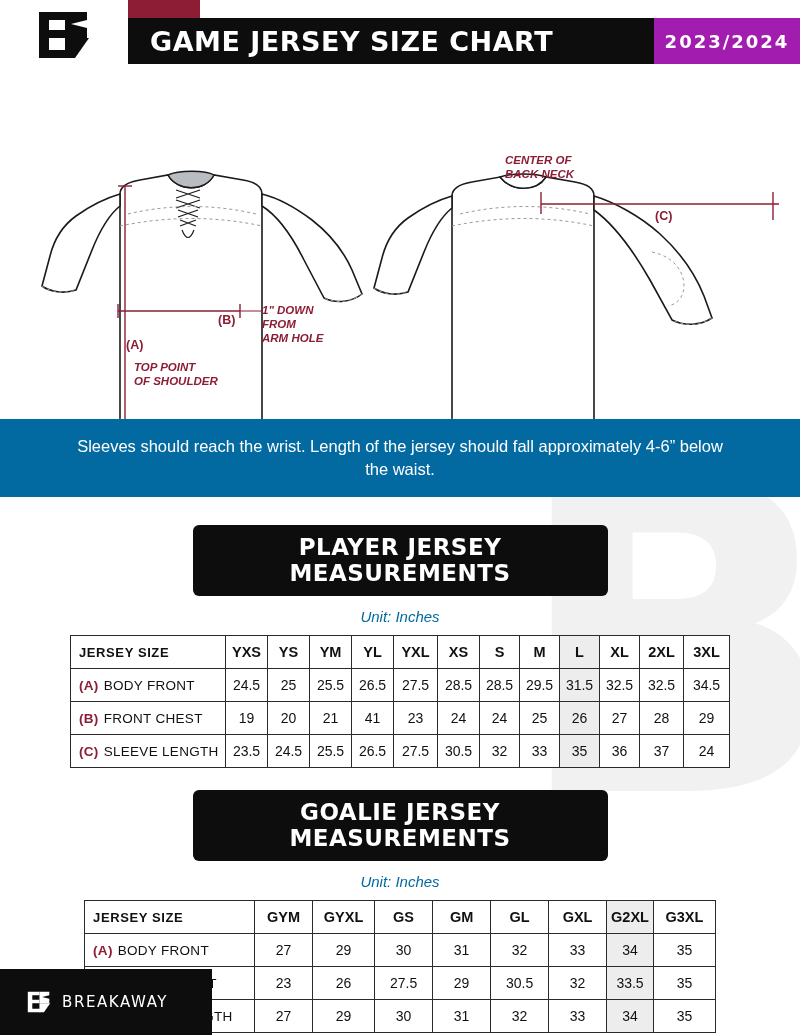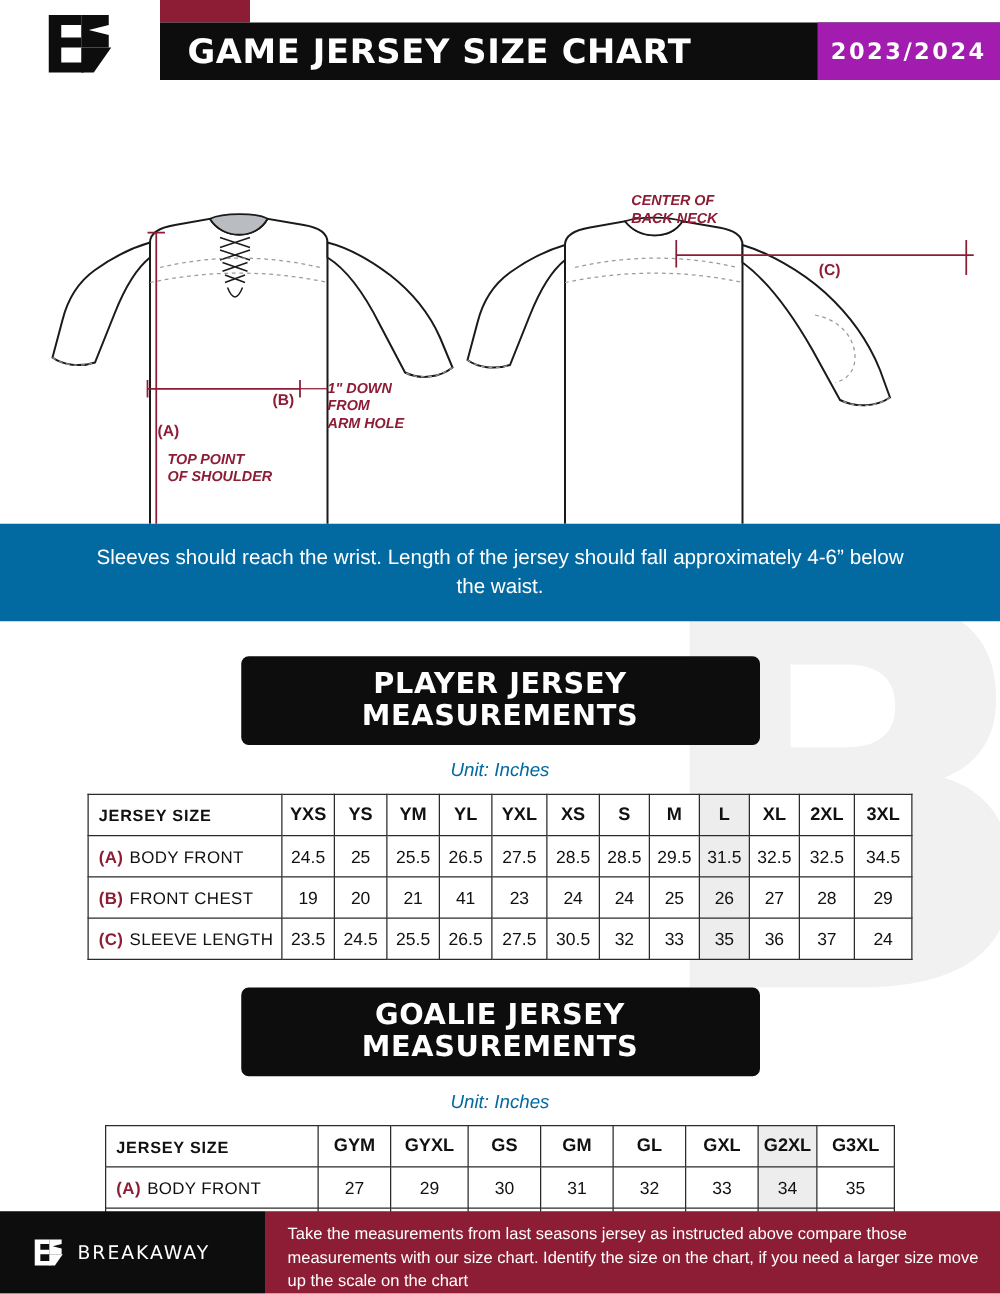--- a/index.html
+++ b/index.html
@@ -443,16 +443,15 @@
     <div class="footer-logo">
       <span class="fl-mark">
         <svg width="26" height="30" viewBox="0 0 58 54">
           <path d="M4 4 L30 4 L30 12 L14 12 L14 22 L30 22 L30 30 L14 30 L14 42 L32 42 L32 50 L4 50 Z" fill="#ffffff"></path>
           <path d="M30 4 L52 4 L52 12 L36 16 L52 20 L52 30 L30 30 Z" fill="#ffffff"></path>
           <path d="M30 30 L54 30 L40 50 L30 50 Z" fill="#ffffff"></path>
         </svg>
       </span>
       <span class="fl-text">BREAKAWAY</span>
     </div>
-    <div class="footer-note">Take the measurements from last seasons jersey as instructed above compare those measurements  with our size chart. Identify the size on the chart, if you need a larger size move up the scale on the chart</div>
   </div>
 
 </div>
 
 </body></html>

